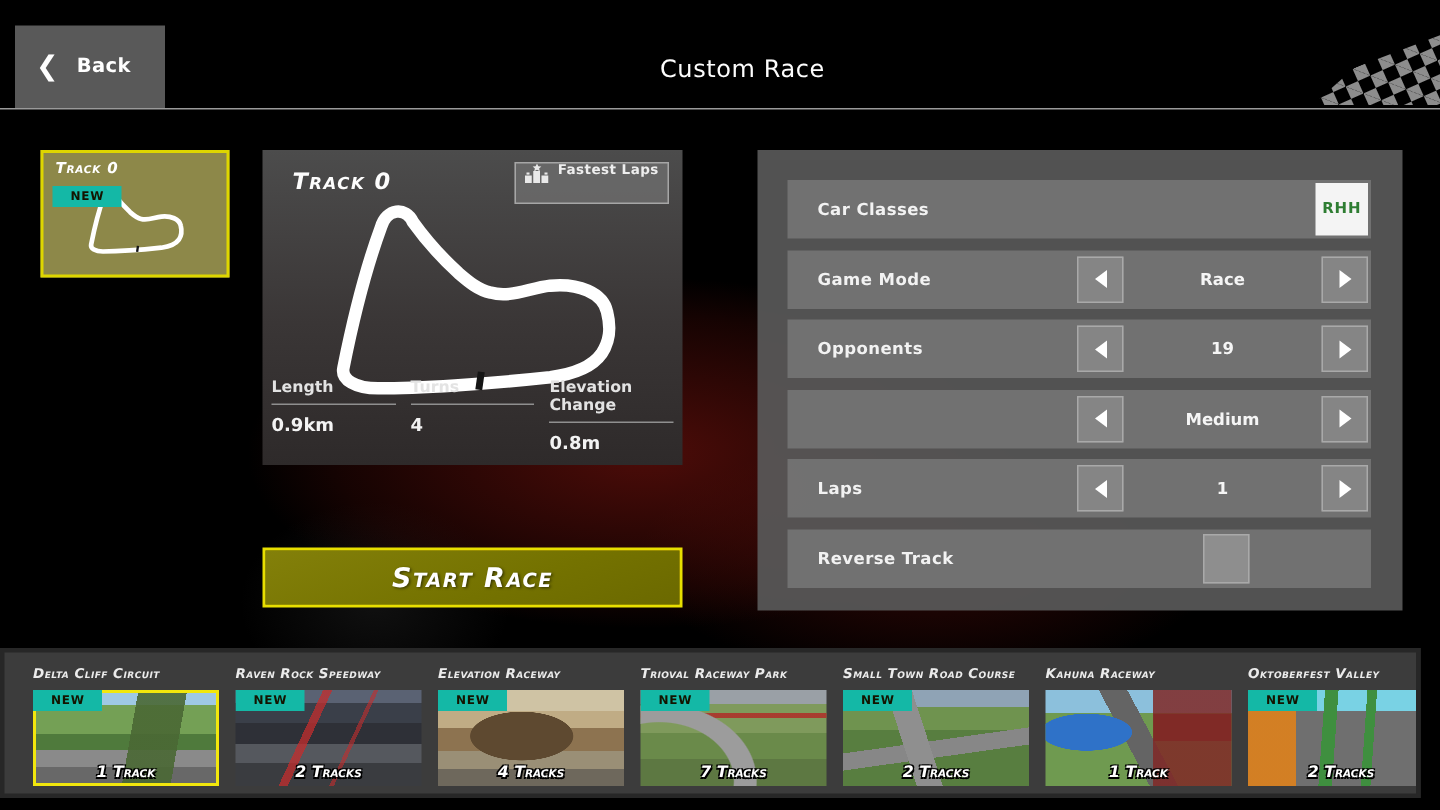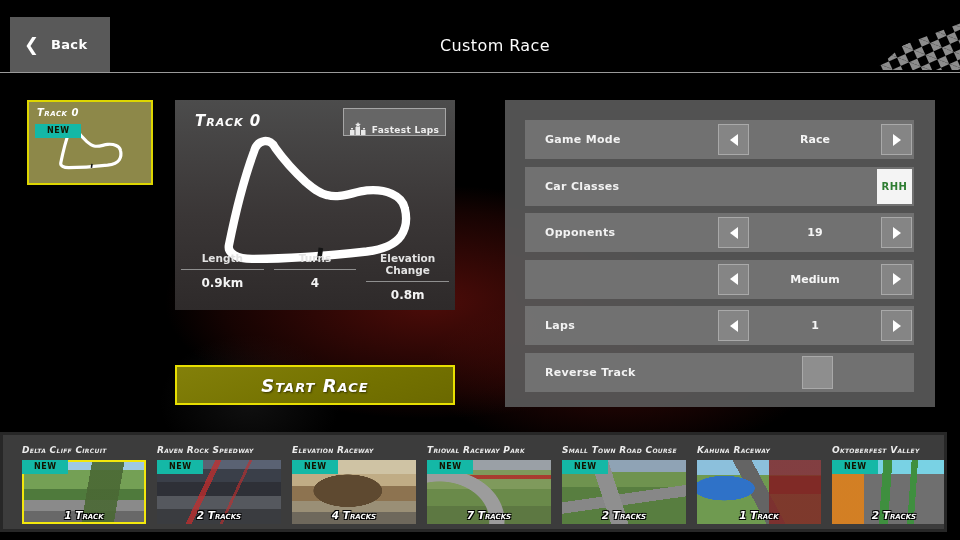--- a/index.html
+++ b/index.html
@@ -63,30 +63,30 @@
 
   
   .detail-panel {
     position:absolute; left:175px; top:100px; width:280px; height:210px;
     background:linear-gradient(180deg,#4c4c4c 0%, #3a3636 55%, #2e2a2a 100%);
   }
   .detail-title { position:absolute; left:20px; top:12px; font-size:15px; letter-spacing:1px; color:#fdfdfd; }
   .fastest-laps-btn {
     position:absolute; right:9px; top:8px; width:103px; height:28px;
     background:rgba(112,112,112,.75); border:1px solid #a6a6a6; color:#eee;
-    display:flex; align-items:flex-end; justify-content:center; gap:6px;
+    display:flex; align-items:flex-start; justify-content:center; gap:6px;
     font-family:"DejaVu Sans", sans-serif; font-size:9px; font-weight:bold; letter-spacing:.3px;
     cursor:pointer;
   }
   .big-map { position:absolute; left:0; top:22px; width:280px; height:148px; }
   .stats-row {
     position:absolute; left:6px; bottom:8px; width:268px;
     display:flex; gap:10px;
   }
-  .stat { flex:1; text-align:center; }
+  .stat { flex:1; text-align:left; }
   .stat-label { font-size:10.5px; font-weight:bold; color:#e3e3e3; padding-bottom:5px; border-bottom:1px solid #8f8f8f; }
   .stat-value { font-size:12px; font-weight:bold; color:#f3f3f3; padding-top:6px; }
 
   .start-race-btn {
     position:absolute; left:175px; top:365px; width:280px; height:40px;
     background:linear-gradient(160deg,#83800a 0%, #747200 60%, #6b6900 100%);
     border:2px solid #e8df00; color:#fff; cursor:pointer;
     font-family:"DejaVu Sans", sans-serif; font-size:18px; letter-spacing:1px;
     font-style:italic; font-weight:bold; font-variant:small-caps;
     text-shadow:1px 1px 2px rgba(0,0,0,.55);
@@ -238,35 +238,35 @@
       <div class="stat-value">0.8m</div>
     </div>
   </div>
 </div>
 
 <button class="start-race-btn">Start Race</button>
 
 <div class="settings-panel">
 
   <div class="srow">
+    <span class="srow-label">Car Classes</span>
+    <button class="class-badge">RHH</button>
+  </div>
+
+  <div class="srow">
     <span class="srow-label">Game Mode</span>
     <div class="stepper">
       <button class="arrow-btn">
           <span class="tri-l"></span>
         </button>
       <span class="srow-value">Race</span>
       <button class="arrow-btn">
           <span class="tri-r"></span>
         </button>
     </div>
-  </div>
-
-  <div class="srow">
-    <span class="srow-label">Car Classes</span>
-    <button class="class-badge">RHH</button>
   </div>
 
   <div class="srow">
     <span class="srow-label">Opponents</span>
     <div class="stepper">
       <button class="arrow-btn">
           <span class="tri-l"></span>
         </button>
       <span class="srow-value">19</span>
       <button class="arrow-btn">

